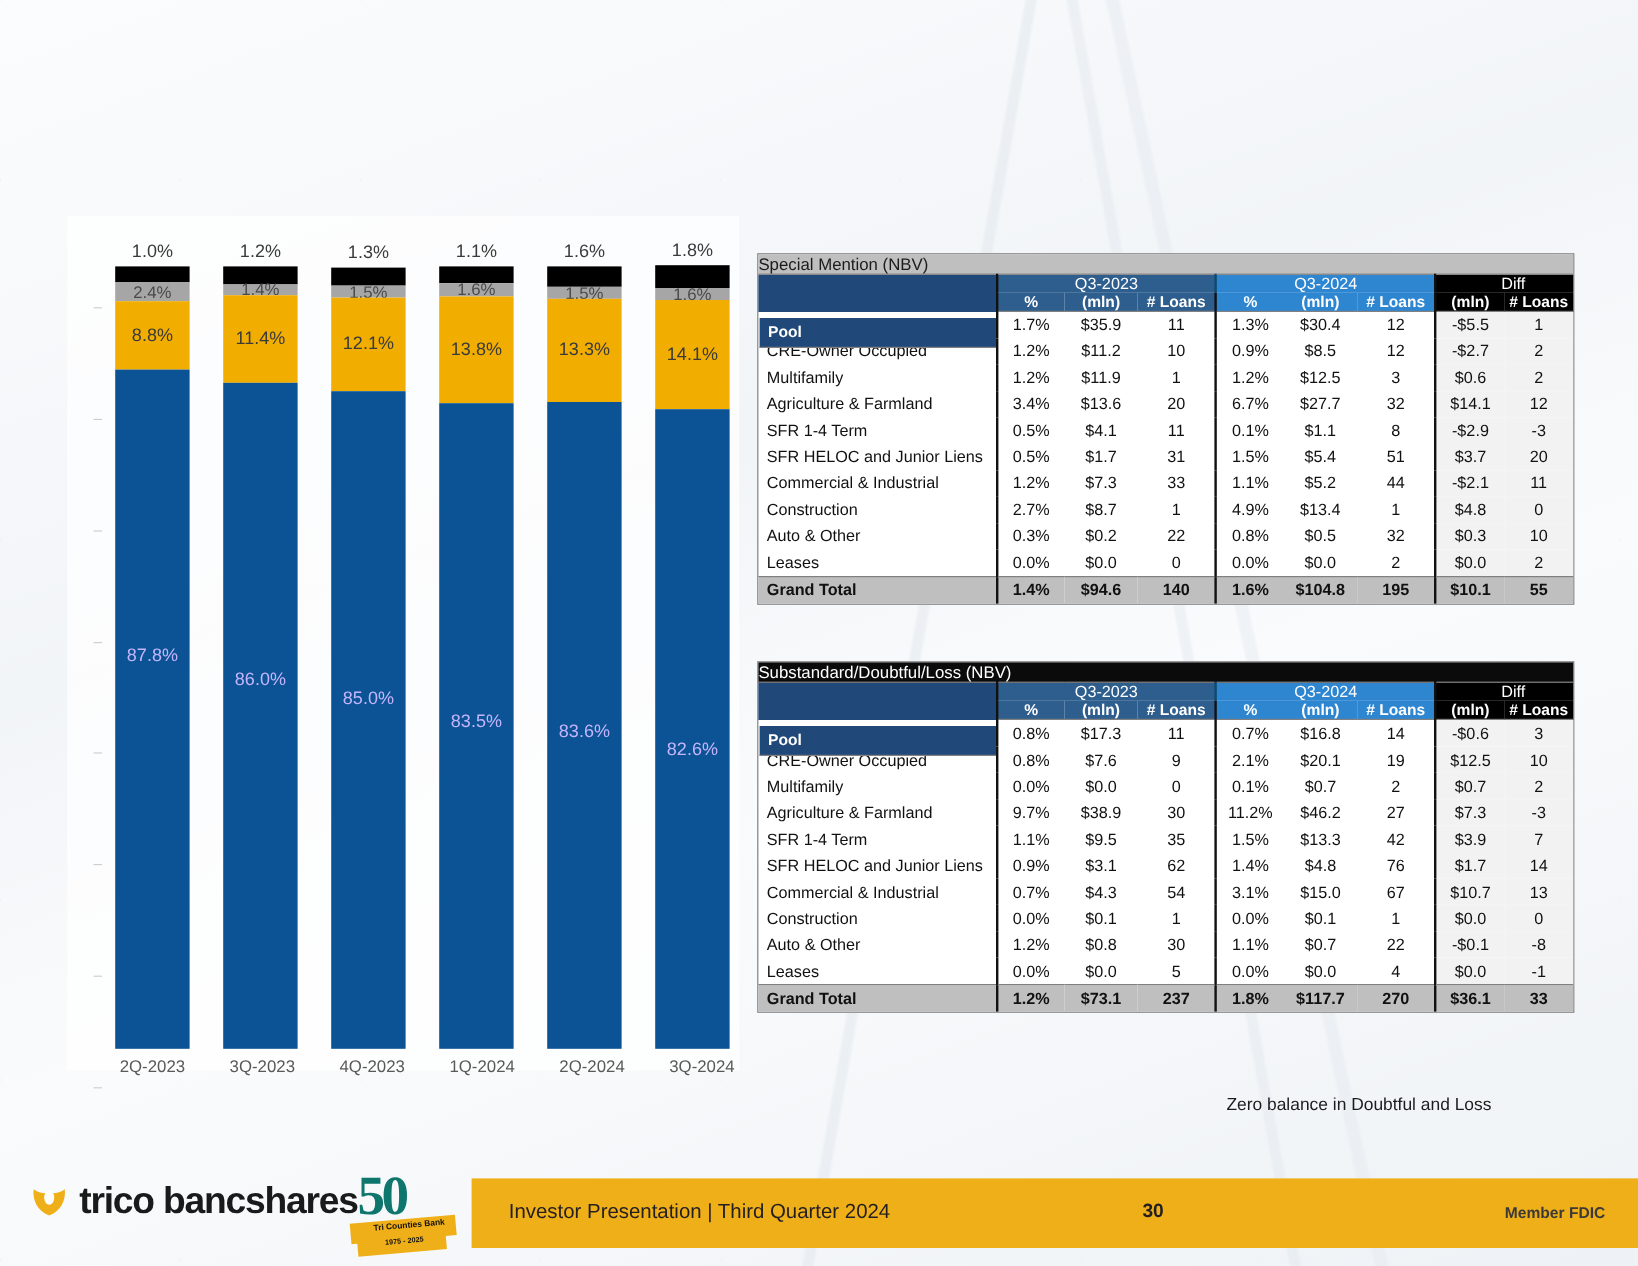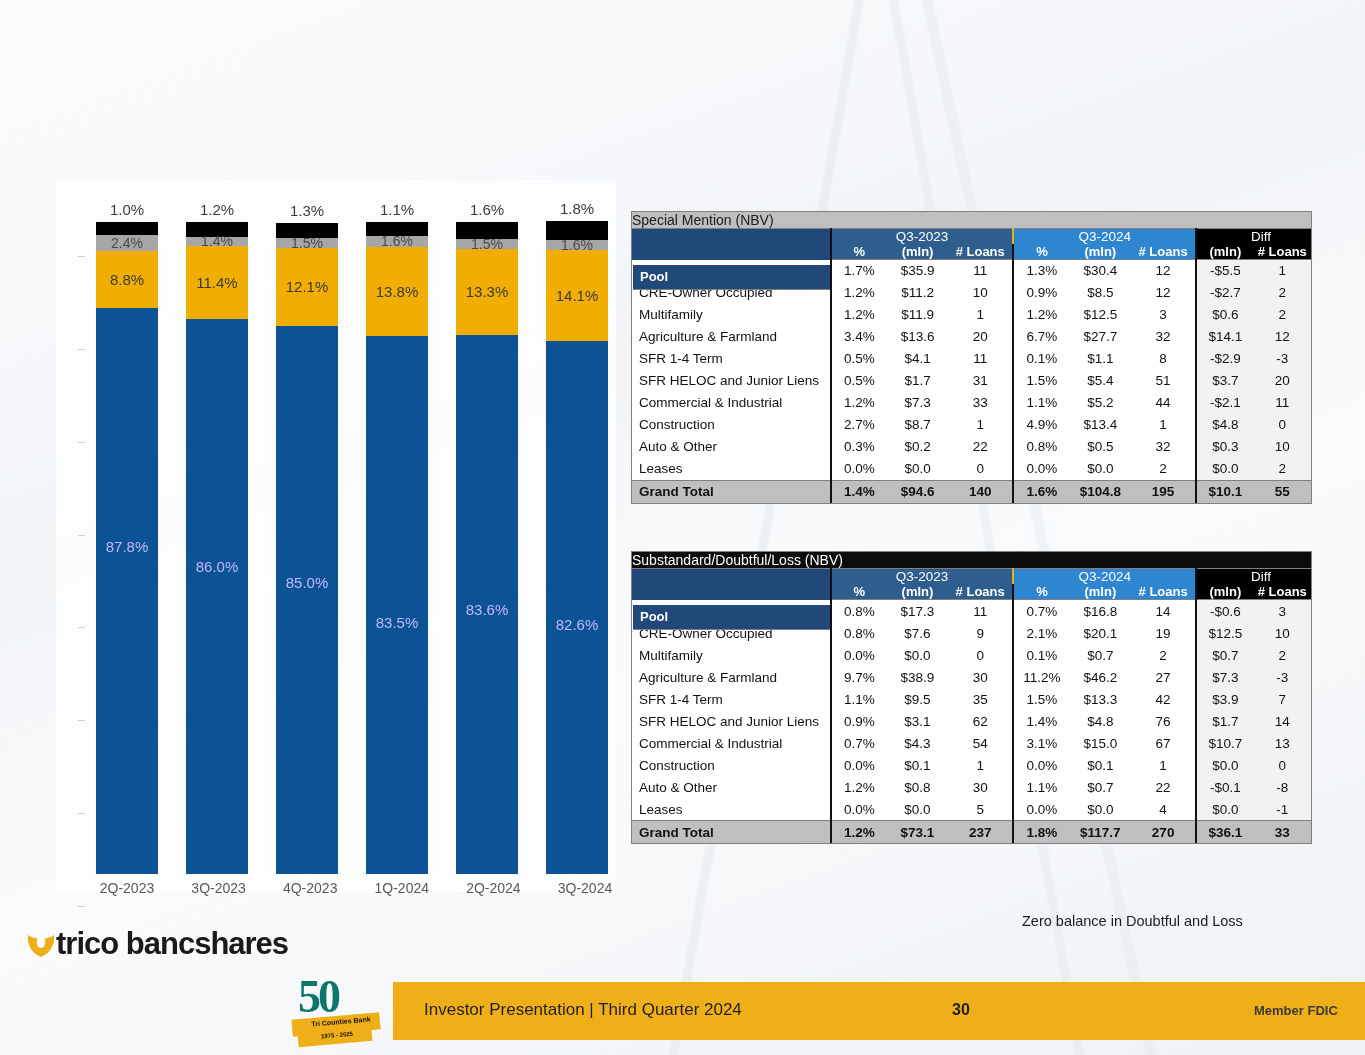--- a/index.html
+++ b/index.html
@@ -55,21 +55,21 @@
   
   .tbl-wrap{position:absolute;border:1px solid #808080;background:#fff;}
   .tbl{border-collapse:collapse;width:100%;font-size:13.5px;color:#111;}
   .tbl td,.tbl th{padding:0;}
   .cap{text-align:left;font-size:14px;padding:4px 0 5px;font-weight:normal;}
   .cap.gray{background:#BFBFBF;color:#1b1b1b;border-bottom:1px solid #808080;}
   .cap.black{background:#0B0B0B;color:#ffffff;border-bottom:1px solid #808080;}
   .grp{text-align:center;font-size:13.5px;font-weight:normal;padding:3px 0 2px;color:#fff;}
   .grp.pool{background:#20497A;}
   .grp.y23{background:#2E5E8E;border-left:2px solid #111;}
-  .grp.y24{background:#2E86D1;border-left:2px solid #eab308;}
+  .grp.y24{background:#2E86D1;border-left:2px solid #0c4a6e;}
   .grp.diff{background:#000;border-left:2px solid #111;padding-left:14px;}
   .sub{font-size:13px;font-weight:bold;color:#fff;padding:2px 0 5px;text-align:center;}
   .sub.y23{background:#2E5E8E;border-bottom:1px solid #808080;}
   .sub.y23.first{border-left:2px solid #111;}
   .sub.y24{background:#2E86D1;border-bottom:1px solid #808080;}
   .sub.y24.first{border-left:2px solid #111;}
   .sub.diff{background:#000;border-bottom:1px solid #808080;}
   .sub.diff.first{border-left:2px solid #111;}
   .tbl tbody td{padding:3.5px 0;font-size:13.5px;}
   .c-pool{text-align:left;padding-left:7px !important;white-space:nowrap;}
@@ -79,21 +79,21 @@
   .total td{background:#BFBFBF;font-weight:bold;border-top:1px solid #808080;}
   .total td.dcell{background:#BFBFBF;}
 
   .footnote{position:absolute;left:1022px;top:913px;font-size:14.5px;color:#1c1c1c;}
 
   
   .footer-bar{position:absolute;left:393px;top:982px;width:972px;height:58px;background:#EFAF19;}
   .footer-text{position:absolute;left:424px;top:1000px;font-size:17px;color:#231f20;}
   .footer-page{position:absolute;left:952px;top:1001px;font-size:16px;font-weight:bold;color:#231f20;}
   .footer-fdic{position:absolute;left:1254px;top:1003px;font-size:13px;color:#3d3a35;font-weight:bold;}
-  .logo{position:absolute;left:26px;top:926px;display:flex;align-items:center;}
+  .logo{position:absolute;left:26px;top:982px;display:flex;align-items:center;gap:10px;}
   .logo-name{font-size:31px;font-weight:bold;color:#1a1a1a;letter-spacing:-1px;}
   .badge50{position:absolute;left:292px;top:972px;width:90px;height:78px;}
   .b50-num{position:absolute;left:6px;top:-2px;font-size:46px;font-weight:bold;color:#0f766e;
     letter-spacing:-3px;font-family:"Liberation Serif", serif;}
   .b50-ribbon{position:absolute;left:0px;top:44px;width:88px;height:17px;background:#EFAF19;
     transform:rotate(-5deg);}
   .b50-r2{position:absolute;left:6px;top:59px;width:74px;height:13px;background:#EFAF19;
     transform:rotate(-5deg);}
   .b50-t1{position:absolute;left:9px;top:46px;width:80px;font-size:7px;font-weight:bold;
     color:#111;transform:rotate(-5deg);text-align:center;}
@@ -154,21 +154,21 @@
               </div>
             </div>
           </div>
           <div class="barcol">
             <span class="toplabel" style="bottom: 656px;">1.1%</span>
             <div class="bar" style="height: 652px;">
               <div class="seg sub" style="height: 7.172px;"></div>
               <div class="seg sm" style="height: 10.432px;">1.6%</div>
               <div class="seg watch" style="height: 89.976px;">13.8%</div>
               <div class="seg pass" style="height: 544.42px; position: relative;">
-                <span class="passlabel" style="top: 257px; margin-top: 21px;">83.5%</span>
+                <span class="passlabel" style="top: 257px;">83.5%</span>
               </div>
             </div>
           </div>
           <div class="barcol">
             <span class="toplabel" style="bottom: 656px;">1.6%</span>
             <div class="bar" style="height: 652px;">
               <div class="seg sub" style="height: 10.432px;"></div>
               <div class="seg sm" style="height: 9.78px;">1.5%</div>
               <div class="seg watch" style="height: 86.716px;">13.3%</div>
               <div class="seg pass" style="height: 545.072px; position: relative;">

